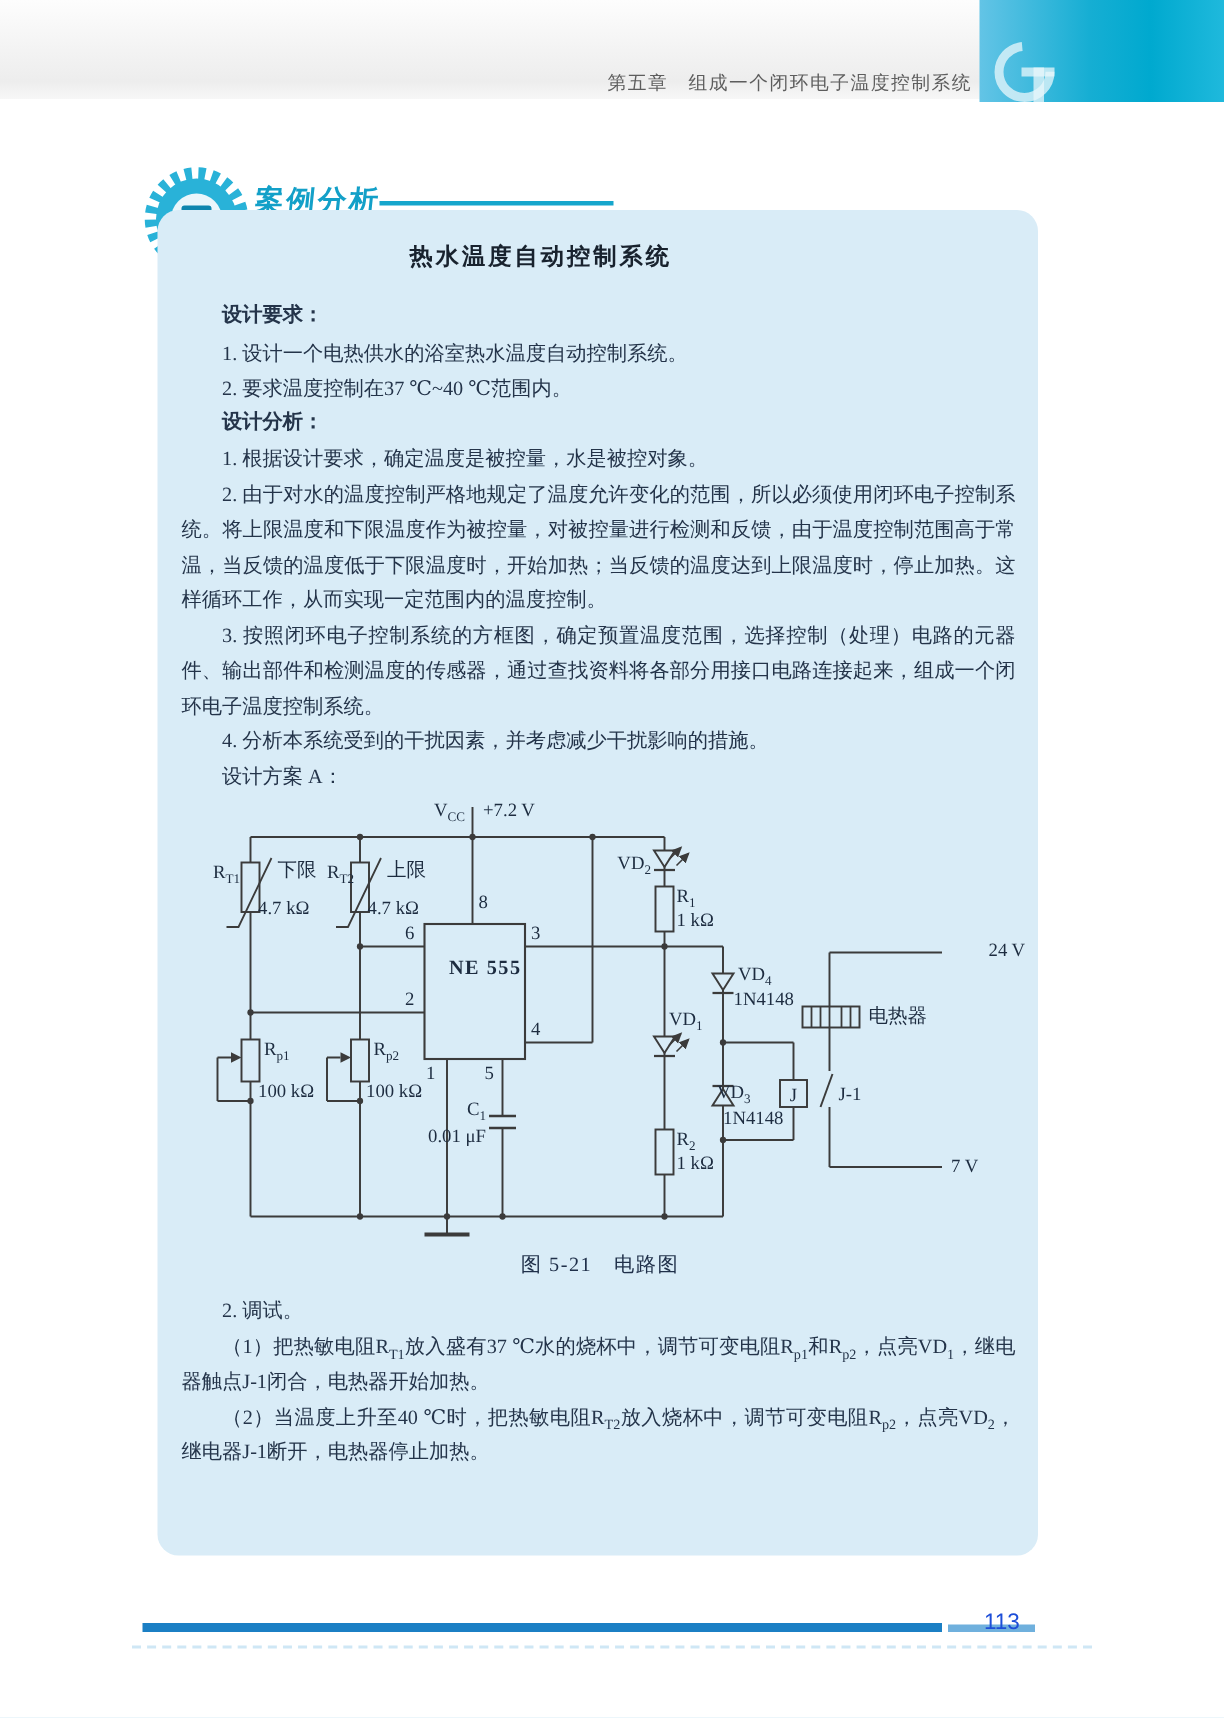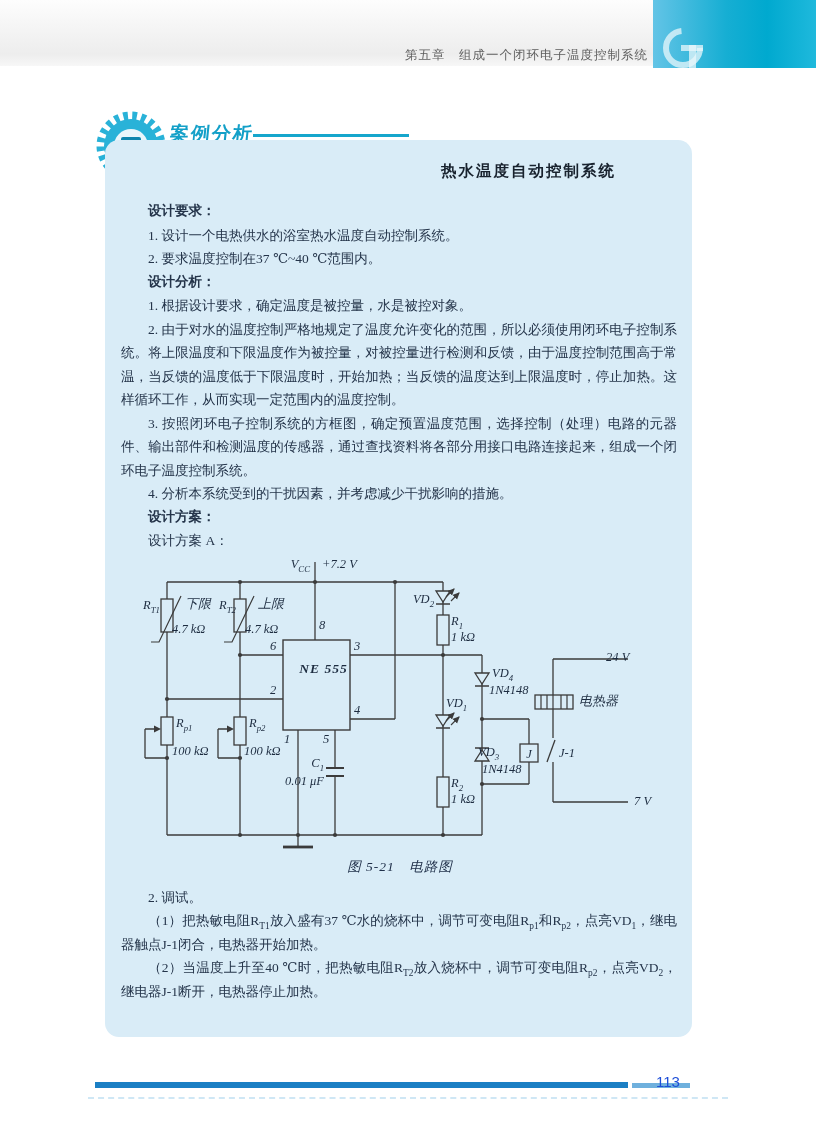--- a/index.html
+++ b/index.html
@@ -14,29 +14,29 @@
   .corner-block{position:absolute;left:653px;top:0;width:163px;height:68px;
                 background:linear-gradient(90deg,#63c4e6 0%,#16aed3 45%,#00a9cf 70%,#1fb9dc 100%);overflow:hidden;}
   
   .case-label{position:absolute;left:170px;top:121px;font-family:"Liberation Sans","DejaVu Sans",sans-serif;
               font-weight:bold;font-size:19px;color:#13a0c8;transform:skewX(-6deg);letter-spacing:2px;}
   .case-rule{position:absolute;left:253px;top:134px;width:156px;height:3px;background:#16a6cc;}
   .gear-wrap{position:absolute;left:96px;top:101px;width:110px;height:96px;}
   
   .content-box{position:absolute;left:105px;top:140px;width:587px;height:897px;
                background:#d9ecf7;border-radius:14px;}
-  .box-title{position:absolute;left:0;top:21px;width:511px;text-align:right;
+  .box-title{position:absolute;left:0;top:21px;width:511px;text-align:center;
              font-size:15.5px;font-weight:bold;color:#18222e;letter-spacing:2px;}
   .flow{position:absolute;left:16px;top:60px;width:556px;}
   .flow p{margin:0;font-size:13.5px;line-height:23.5px;text-align:justify;text-indent:2em;
           color:#24344a;}
   .flow p.b{font-weight:bold;font-family:Liberation Mono, monospace;}
   sub{font-size:0.7em;line-height:0;}
   
-  .circuit{position:relative;width:570px;height:332px;margin:1px 0 0 9px;font-style:italic;}
+  .circuit{position:relative;width:570px;height:332px;margin:1px 0 0 9px;}
   .circuit svg{position:absolute;left:0;top:0;}
   .cl{position:absolute;font-size:12.5px;line-height:14px;color:#1d2c40;white-space:nowrap;}
   .cl.r{text-align:right;}
   .cl.c{text-align:center;}
   .cl.cn{font-size:13px;}
   .ic-label{font-size:13.5px;font-weight:600;letter-spacing:1px;}
   .cap{font-size:13.5px;letter-spacing:1px;color:#20304a;}
   
   .bar-dark{position:absolute;left:95px;top:1082px;width:533px;height:6px;background:#1b7fc4;}
   .bar-light{position:absolute;left:632px;top:1083px;width:58px;height:5px;background:#6fb0dd;}
@@ -75,21 +75,20 @@
   <div class="box-title">热水温度自动控制系统</div>
   <div class="flow">
     <p class="b">设计要求：</p>
     <p>1. 设计一个电热供水的浴室热水温度自动控制系统。</p>
     <p>2. 要求温度控制在37 ℃~40 ℃范围内。</p>
     <p class="b">设计分析：</p>
     <p>1. 根据设计要求，确定温度是被控量，水是被控对象。</p>
     <p>2. 由于对水的温度控制严格地规定了温度允许变化的范围，所以必须使用闭环电子控制系统。将上限温度和下限温度作为被控量，对被控量进行检测和反馈，由于温度控制范围高于常温，当反馈的温度低于下限温度时，开始加热；当反馈的温度达到上限温度时，停止加热。这样循环工作，从而实现一定范围内的温度控制。</p>
     <p>3. 按照闭环电子控制系统的方框图，确定预置温度范围，选择控制（处理）电路的元器件、输出部件和检测温度的传感器，通过查找资料将各部分用接口电路连接起来，组成一个闭环电子温度控制系统。</p>
     <p>4. 分析本系统受到的干扰因素，并考虑减少干扰影响的措施。</p>
-    <p class="b">设计方案：</p>
     <p>设计方案 A：</p>
 
     <div class="circuit">
       <svg width="570" height="332" viewBox="0 0 570 332">
         <defs>
           <marker id="ah" markerWidth="7" markerHeight="7" refX="5.5" refY="3" orient="auto">
             <path d="M0,0 L6.5,3 L0,6 Z" fill="#3b3b3b"></path>
           </marker>
         </defs>
         <g stroke="#3b3b3b" stroke-width="1.3" fill="none">
@@ -203,21 +202,21 @@
       <span class="cl" style="left:316px;top:142px">VD<sub>1</sub></span>
       <span class="cl" style="left:362px;top:112px">VD<sub>4</sub></span>
       <span class="cl" style="left:359px;top:129px">1N4148</span>
       <span class="cl" style="left:348px;top:191px">VD<sub>3</sub></span>
       <span class="cl" style="left:352px;top:208px">1N4148</span>
       <span class="cl" style="left:321px;top:222px">R<sub>2</sub></span>
       <span class="cl" style="left:321px;top:238px">1 kΩ</span>
       <span class="cl c" style="left:390px;top:193px;width:18px">J</span>
       <span class="cl" style="left:429px;top:192px">J-1</span>
       <span class="cl cn" style="left:449px;top:140px">电热器</span>
-      <span class="cl" style="left:476px;top:96px">24 V</span>
+      <span class="cl" style="left:529px;top:96px">24 V</span>
       <span class="cl" style="left:504px;top:240px">7 V</span>
       <span class="cl cap c" style="left:150px;top:306px;width:240px">图 5-21　电路图</span>
     </div>
 
     <p>2. 调试。</p>
     <p>（1）把热敏电阻R<sub>T1</sub>放入盛有37 ℃水的烧杯中，调节可变电阻R<sub>p1</sub>和R<sub>p2</sub>，点亮VD<sub>1</sub>，继电器触点J-1闭合，电热器开始加热。</p>
     <p>（2）当温度上升至40 ℃时，把热敏电阻R<sub>T2</sub>放入烧杯中，调节可变电阻R<sub>p2</sub>，点亮VD<sub>2</sub>，继电器J-1断开，电热器停止加热。</p>
   </div>
 </div>
 

